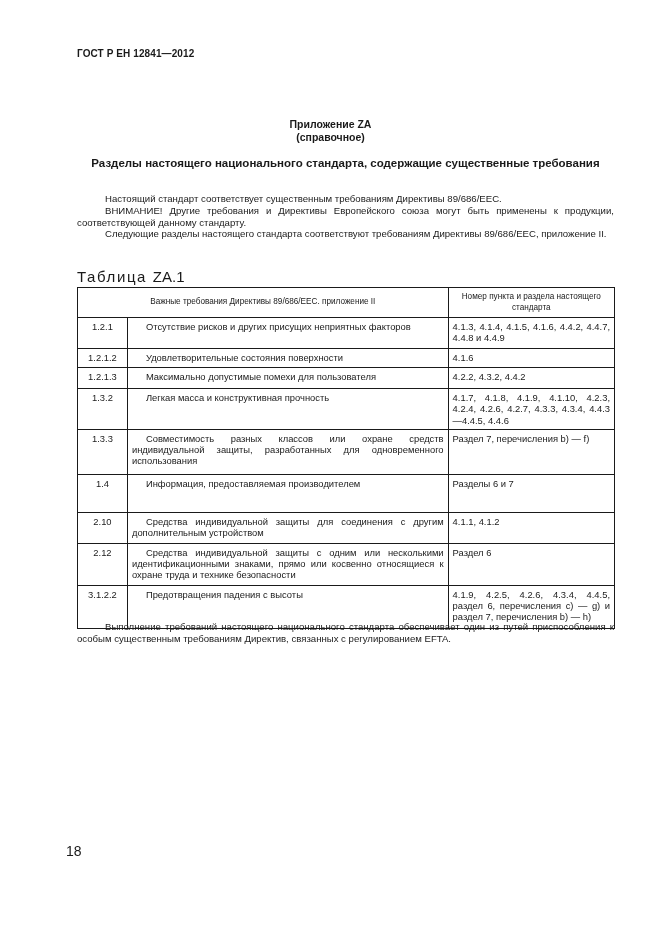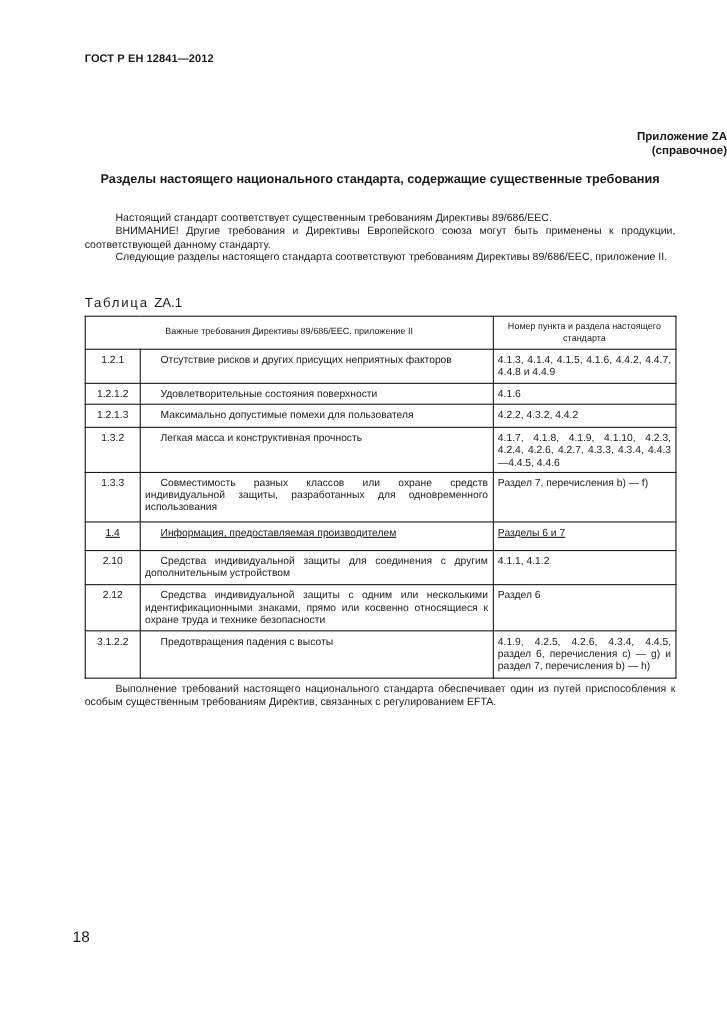--- a/index.html
+++ b/index.html
@@ -1,28 +1,28 @@
 <!DOCTYPE html>
 <html><head>
 <meta charset="utf-8">
 <style>
   html, body { margin: 0; padding: 0; background: #ffffff; }
   body { width: 661px; height: 936px; position: relative; overflow: hidden;
          font-family: "Liberation Sans", sans-serif; color: #1a1a1a; }
   .abs { position: absolute; }
   .doc-code { left: 77px; top: 48px; font-size: 10px; font-weight: bold; letter-spacing: 0.1px; }
-  .annex { left: 0; width: 661px; text-align: right; font-size: 10.5px; font-weight: bold; line-height: 13px; }
+  .annex { left: 0; width: 661px; text-align: center; font-size: 10.5px; font-weight: bold; line-height: 13px; }
   .annex-title { top: 118px; }
   .annex-sub { top: 131px; }
   .heading { left: 77px; width: 537px; top: 156px; text-align: center; font-size: 11.5px; font-weight: bold; line-height: 14px; }
   .para { left: 77px; width: 537px; font-size: 9.6px; line-height: 11.6px; text-align: justify; text-indent: 28px; }
   .p1 { top: 193px; }
   .p2 { top: 205px; }
   .p3 { top: 228px; }
-  .table-label { left: 77px; top: 268px; font-size: 12px; letter-spacing: 1.6px; }
+  .table-label { left: 77px; top: 268px; font-size: 15px; letter-spacing: 1.6px; }
   .table-label .num { letter-spacing: 0; }
   table.req { position: absolute; left: 77px; top: 287px; width: 538px; border-collapse: collapse;
               font-size: 9.4px; line-height: 11.3px; }
   table.req td, table.req th { border: 1px solid #1a1a1a; vertical-align: top; padding: 3px 4px 3px 4px; font-weight: normal; }
   table.req th { font-size: 8.2px; text-align: center; vertical-align: middle; line-height: 10.5px; padding: 4px 4px; }
   .col-code { width: 41px; text-align: center; }
   .col-req { width: 313px; }
   .col-sec { width: 158px; text-align: justify; }
   td.req-text { text-indent: 14px; text-align: justify; }
   .footer-para { top: 621px; }
@@ -75,21 +75,21 @@
       <tr style="height: 34px;">
         <td class="col-code">1.3.2</td>
         <td class="col-req req-text">Легкая масса и конструктивная прочность</td>
         <td class="col-sec">4.1.7, 4.1.8, 4.1.9, 4.1.10, 4.2.3, 4.2.4, 4.2.6, 4.2.7, 4.3.3, 4.3.4, 4.4.3—4.4.5, 4.4.6</td>
       </tr>
       <tr style="height: 45px;">
         <td class="col-code">1.3.3</td>
         <td class="col-req req-text">Совместимость разных классов или охране средств индивидуальной защиты, разработанных для одновременного использования</td>
         <td class="col-sec">Раздел 7, перечисления b) — f)</td>
       </tr>
-      <tr style="height: 26px; text-decoration: underline;">
+      <tr style="height: 38px;">
         <td class="col-code">1.4</td>
         <td class="col-req req-text">Информация, предоставляемая производителем</td>
         <td class="col-sec">Разделы 6 и 7</td>
       </tr>
       <tr style="height: 31px; margin-top: 36px;">
         <td class="col-code">2.10</td>
         <td class="col-req req-text">Средства индивидуальной защиты для соединения с другим дополнительным устройством</td>
         <td class="col-sec">4.1.1, 4.1.2</td>
       </tr>
       <tr style="height: 42px;">

